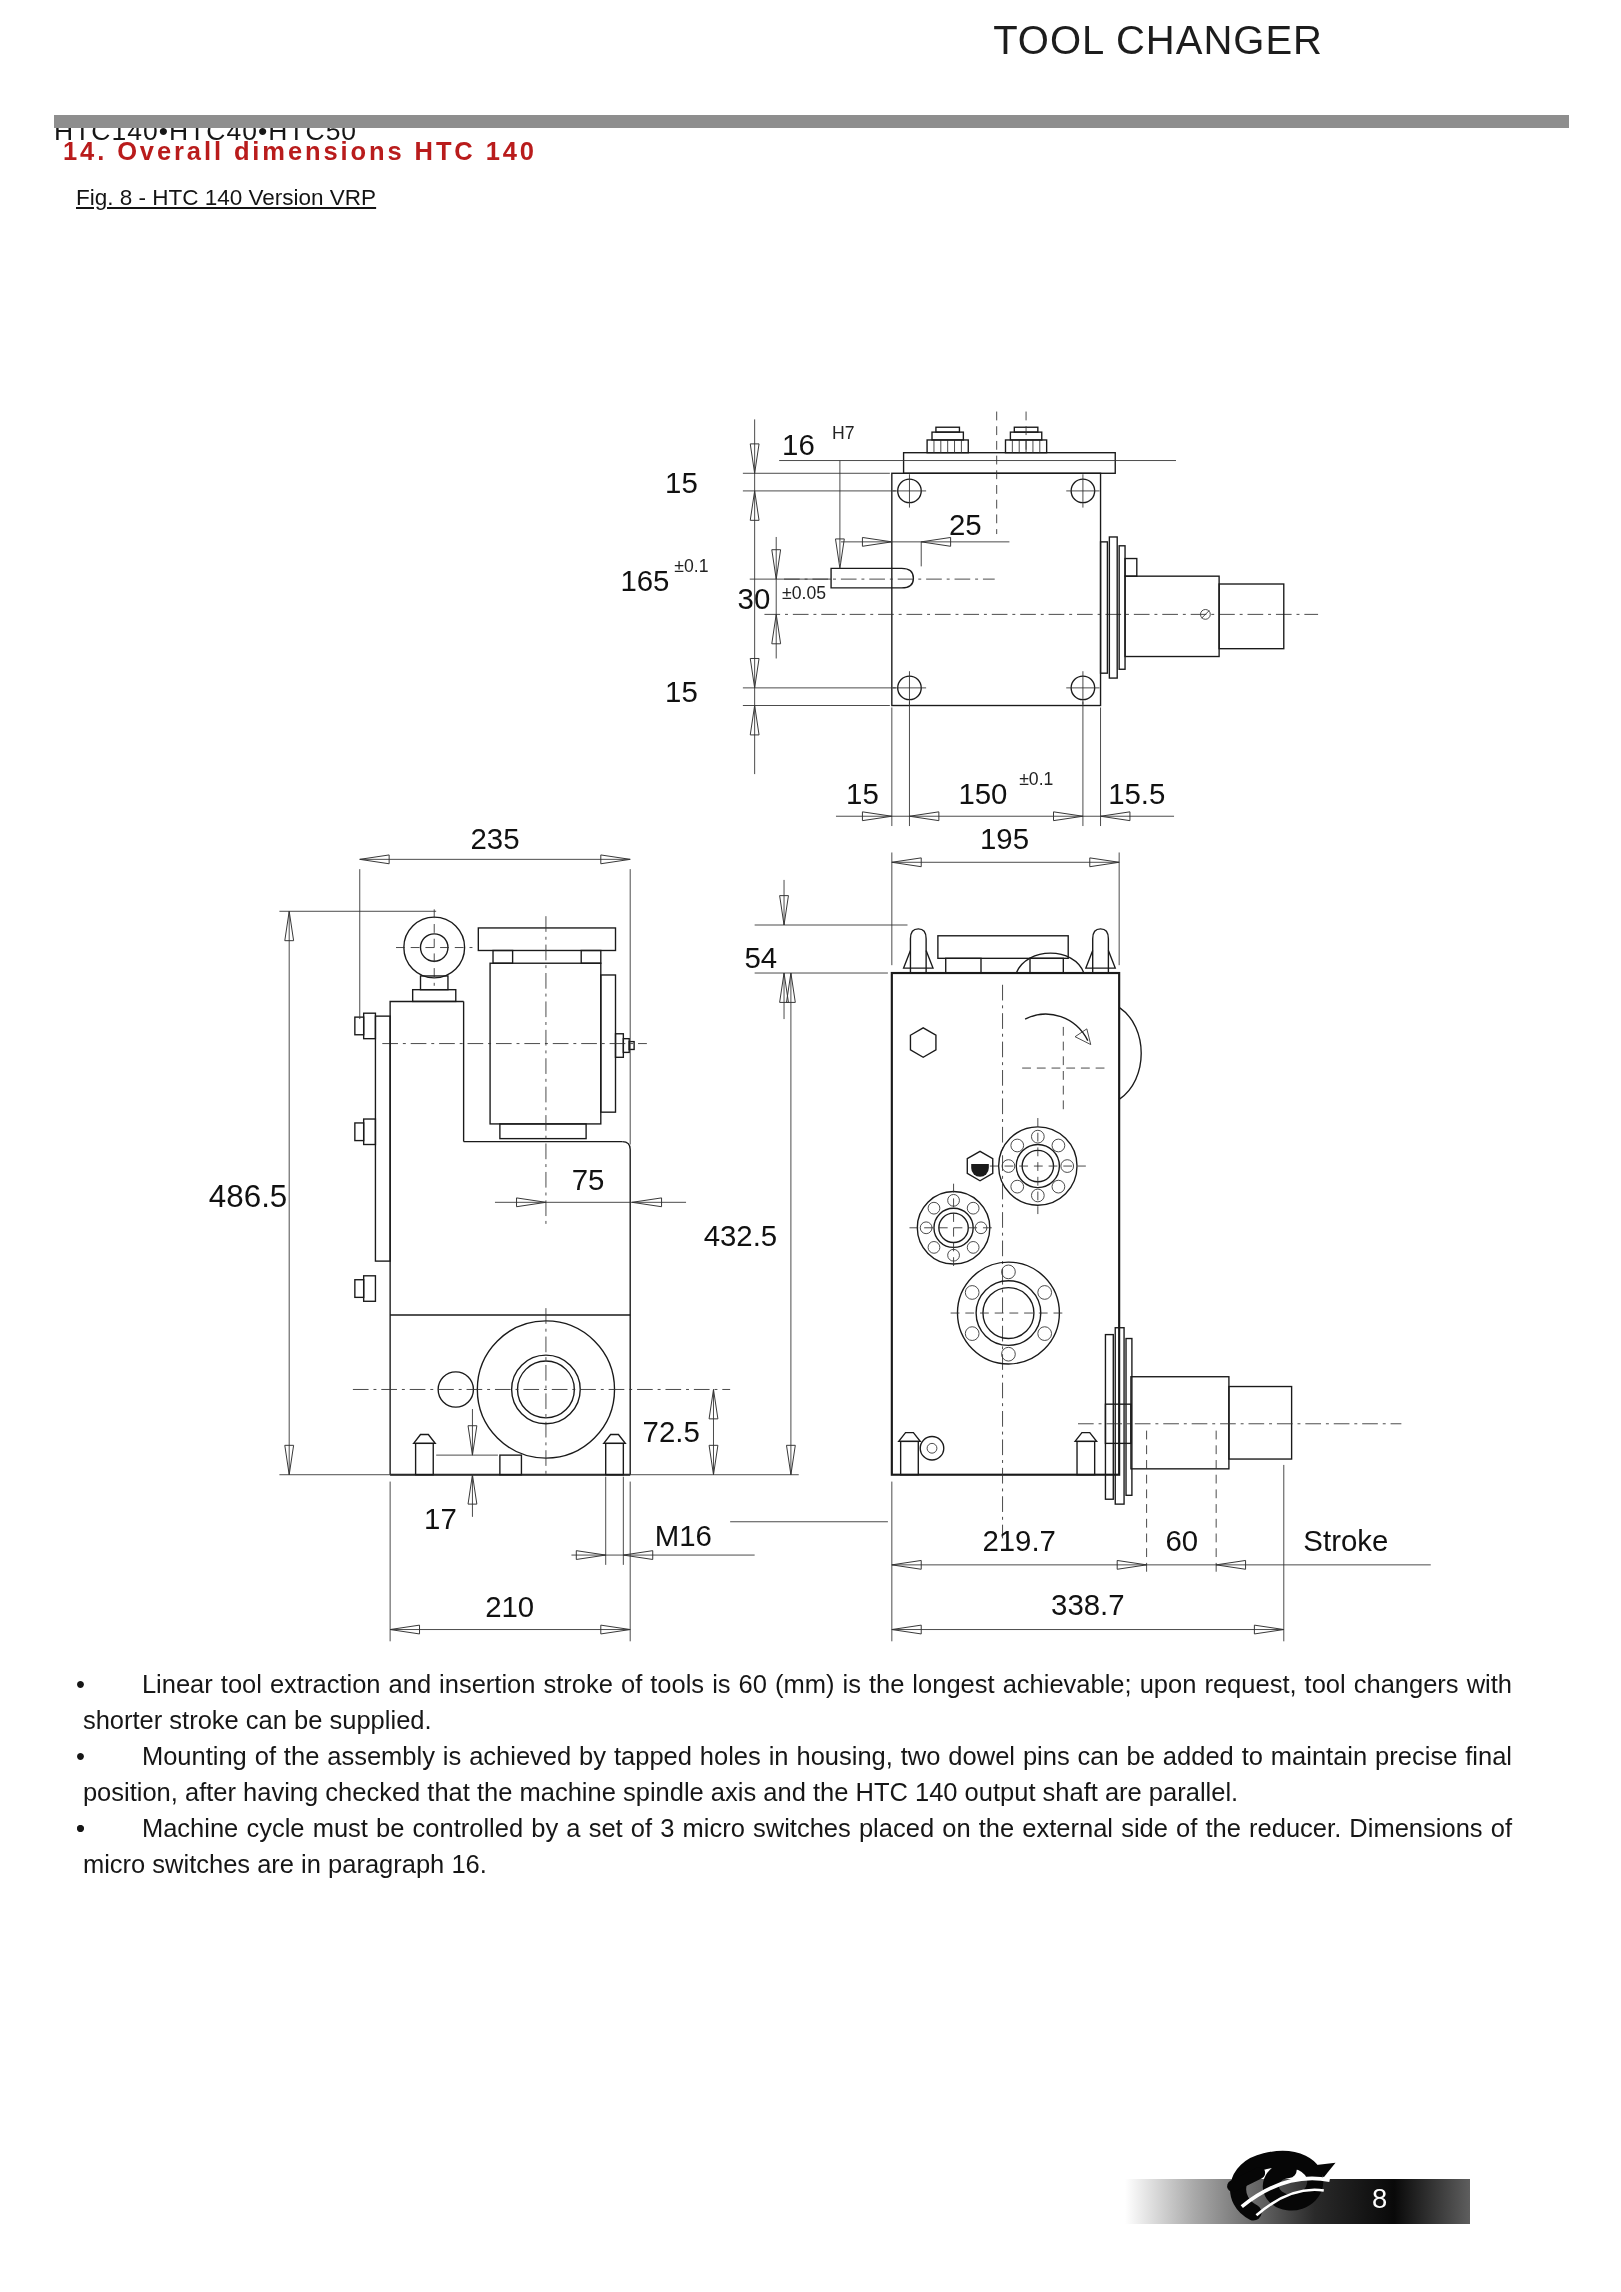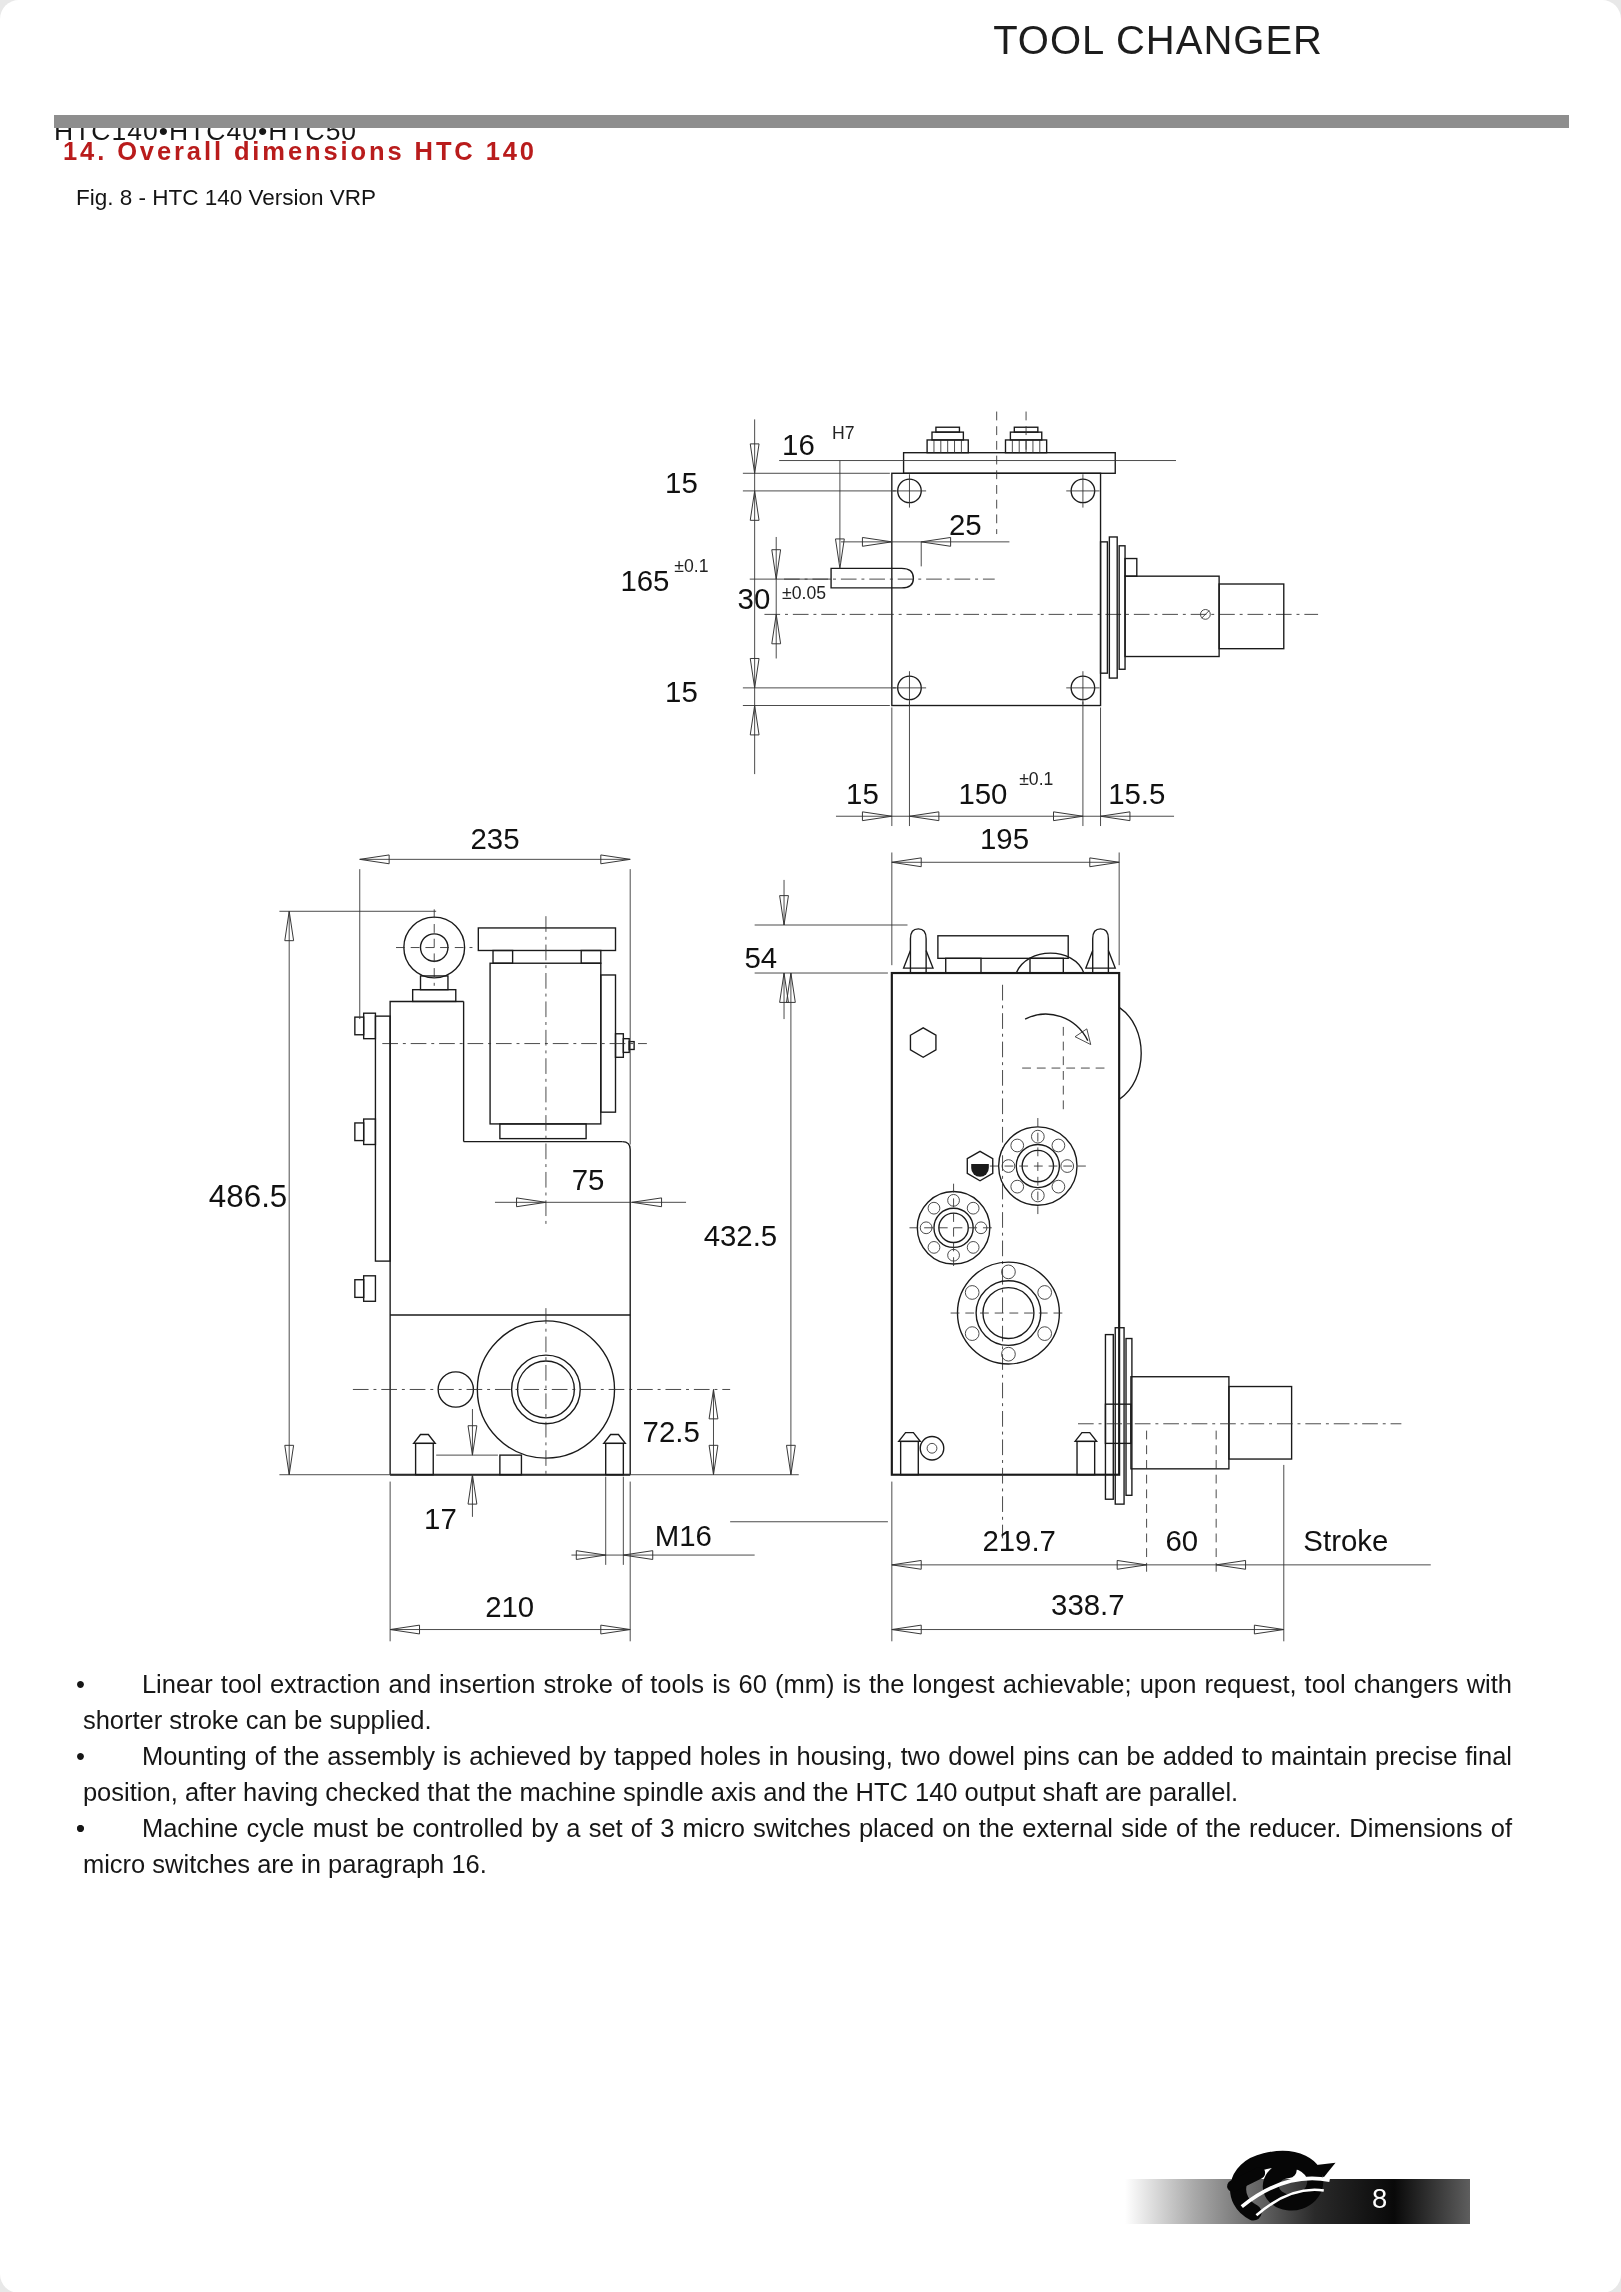--- a/index.html
+++ b/index.html
@@ -1,25 +1,25 @@
 <!DOCTYPE html>
 <html><head>
 <meta charset="utf-8">
 <style>
   html,body{margin:0;padding:0;background:#e8e8e8;}
   #page{position:relative;width:1621px;height:2293px;background:#ffffff;
-        font-family:"Liberation Sans",sans-serif;color:#111;overflow:hidden;border-radius:19px;}
+        font-family:"Liberation Sans",sans-serif;color:#111;overflow:hidden;}
   
   #doc-title{position:absolute;top:17.6px;left:975px;width:348px;font-size:40px;
              letter-spacing:1px;color:#1d1d1d;font-weight:400;text-align:right;}
   #models{position:absolute;top:80px;left:54px;font-size:26.5px;letter-spacing:1px;color:#161616;margin-top:36px;}
   #rule{position:absolute;top:115px;left:54px;width:1515px;height:12.7px;background:#8e8e8e;}
   #section-title{position:absolute;top:137px;left:63px;font-size:25.5px;font-weight:bold;
                  letter-spacing:2.9px;color:#b91c1c;}
-  #fig-caption{position:absolute;top:185px;left:76px;font-size:22.5px;color:#141414;}
+  #fig-caption{position:absolute;top:185px;left:76px;font-size:22.5px;color:#141414;text-decoration:underline;}
   
   #drawing{position:absolute;top:0;left:0;}
   .p{stroke:#1a1a1a;stroke-width:1.4;fill:none;}
   .pt{stroke:#1a1a1a;stroke-width:2.2;fill:none;}
   .t{stroke:#333;stroke-width:0.9;fill:none;}
   .cl{stroke:#333;stroke-width:0.9;fill:none;stroke-dasharray:16 5 3 5;}
   .dsh{stroke:#333;stroke-width:0.9;fill:none;stroke-dasharray:9 6;}
   .ar{stroke:#333;stroke-width:1;fill:none;}
   .dim{font-family:"Liberation Sans",sans-serif;font-size:30px;fill:#111;}
   .dimL{font-family:"Liberation Sans",sans-serif;font-size:32px;fill:#111;}

